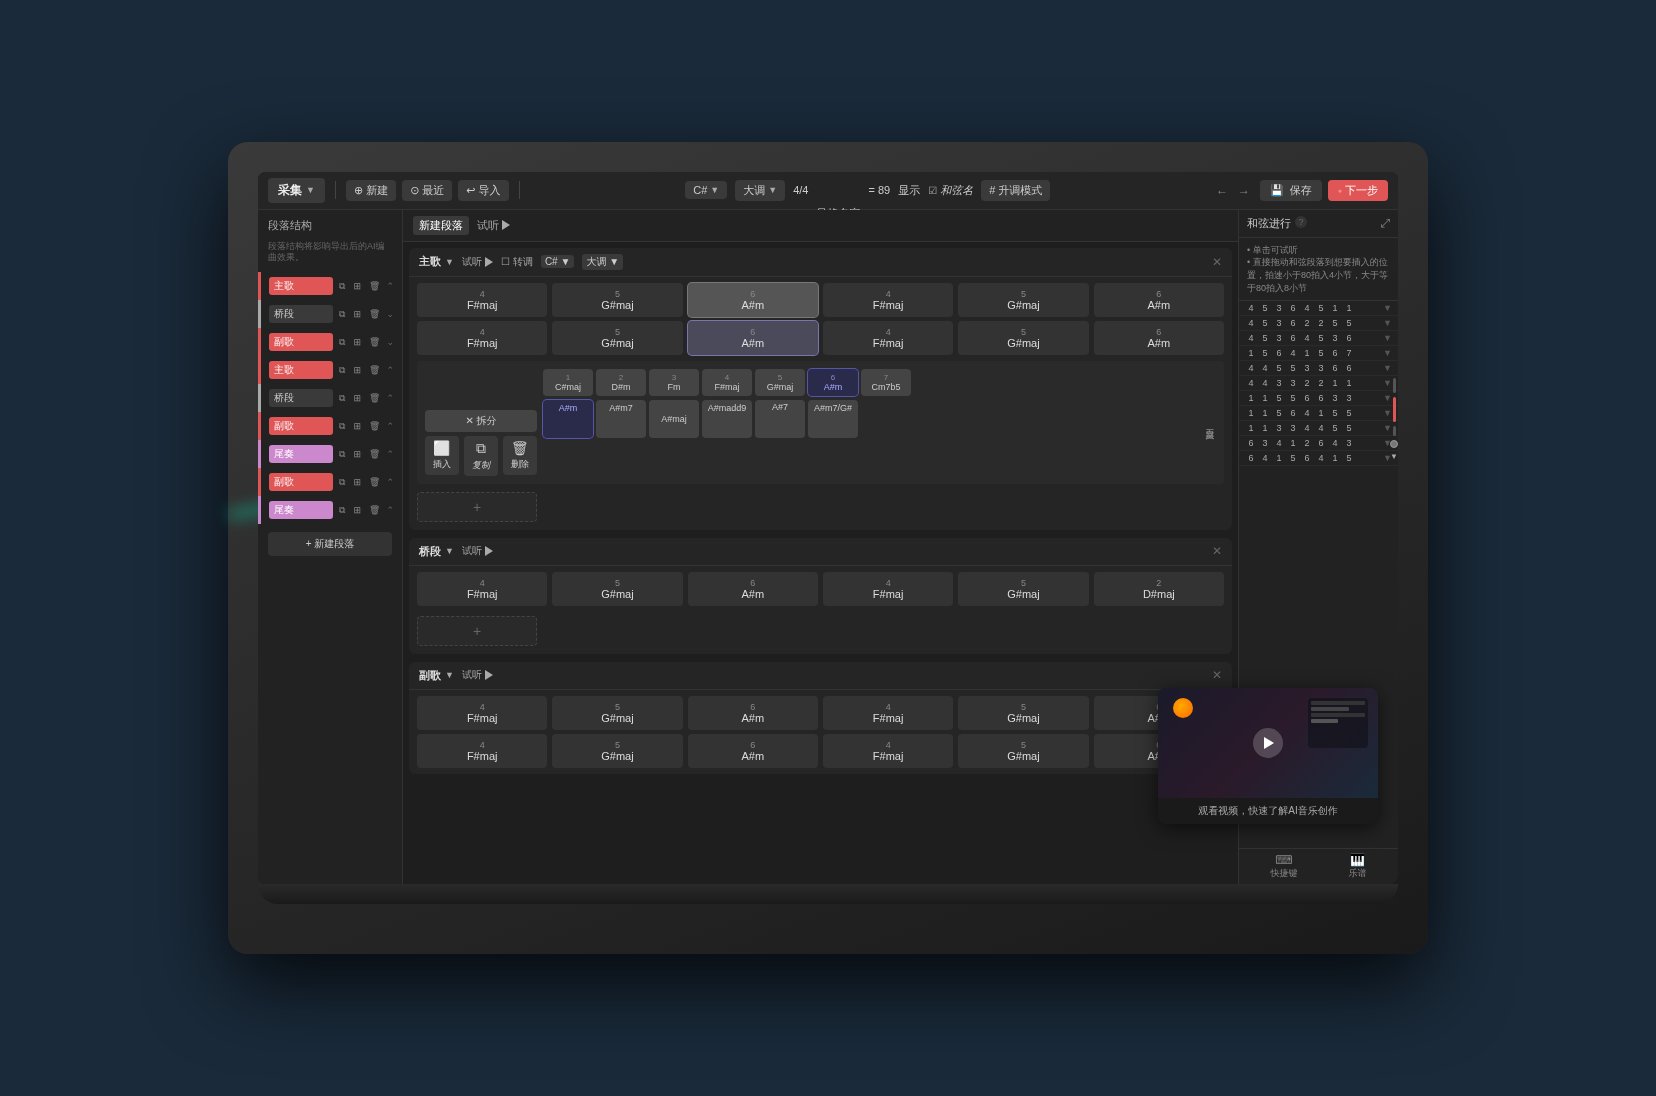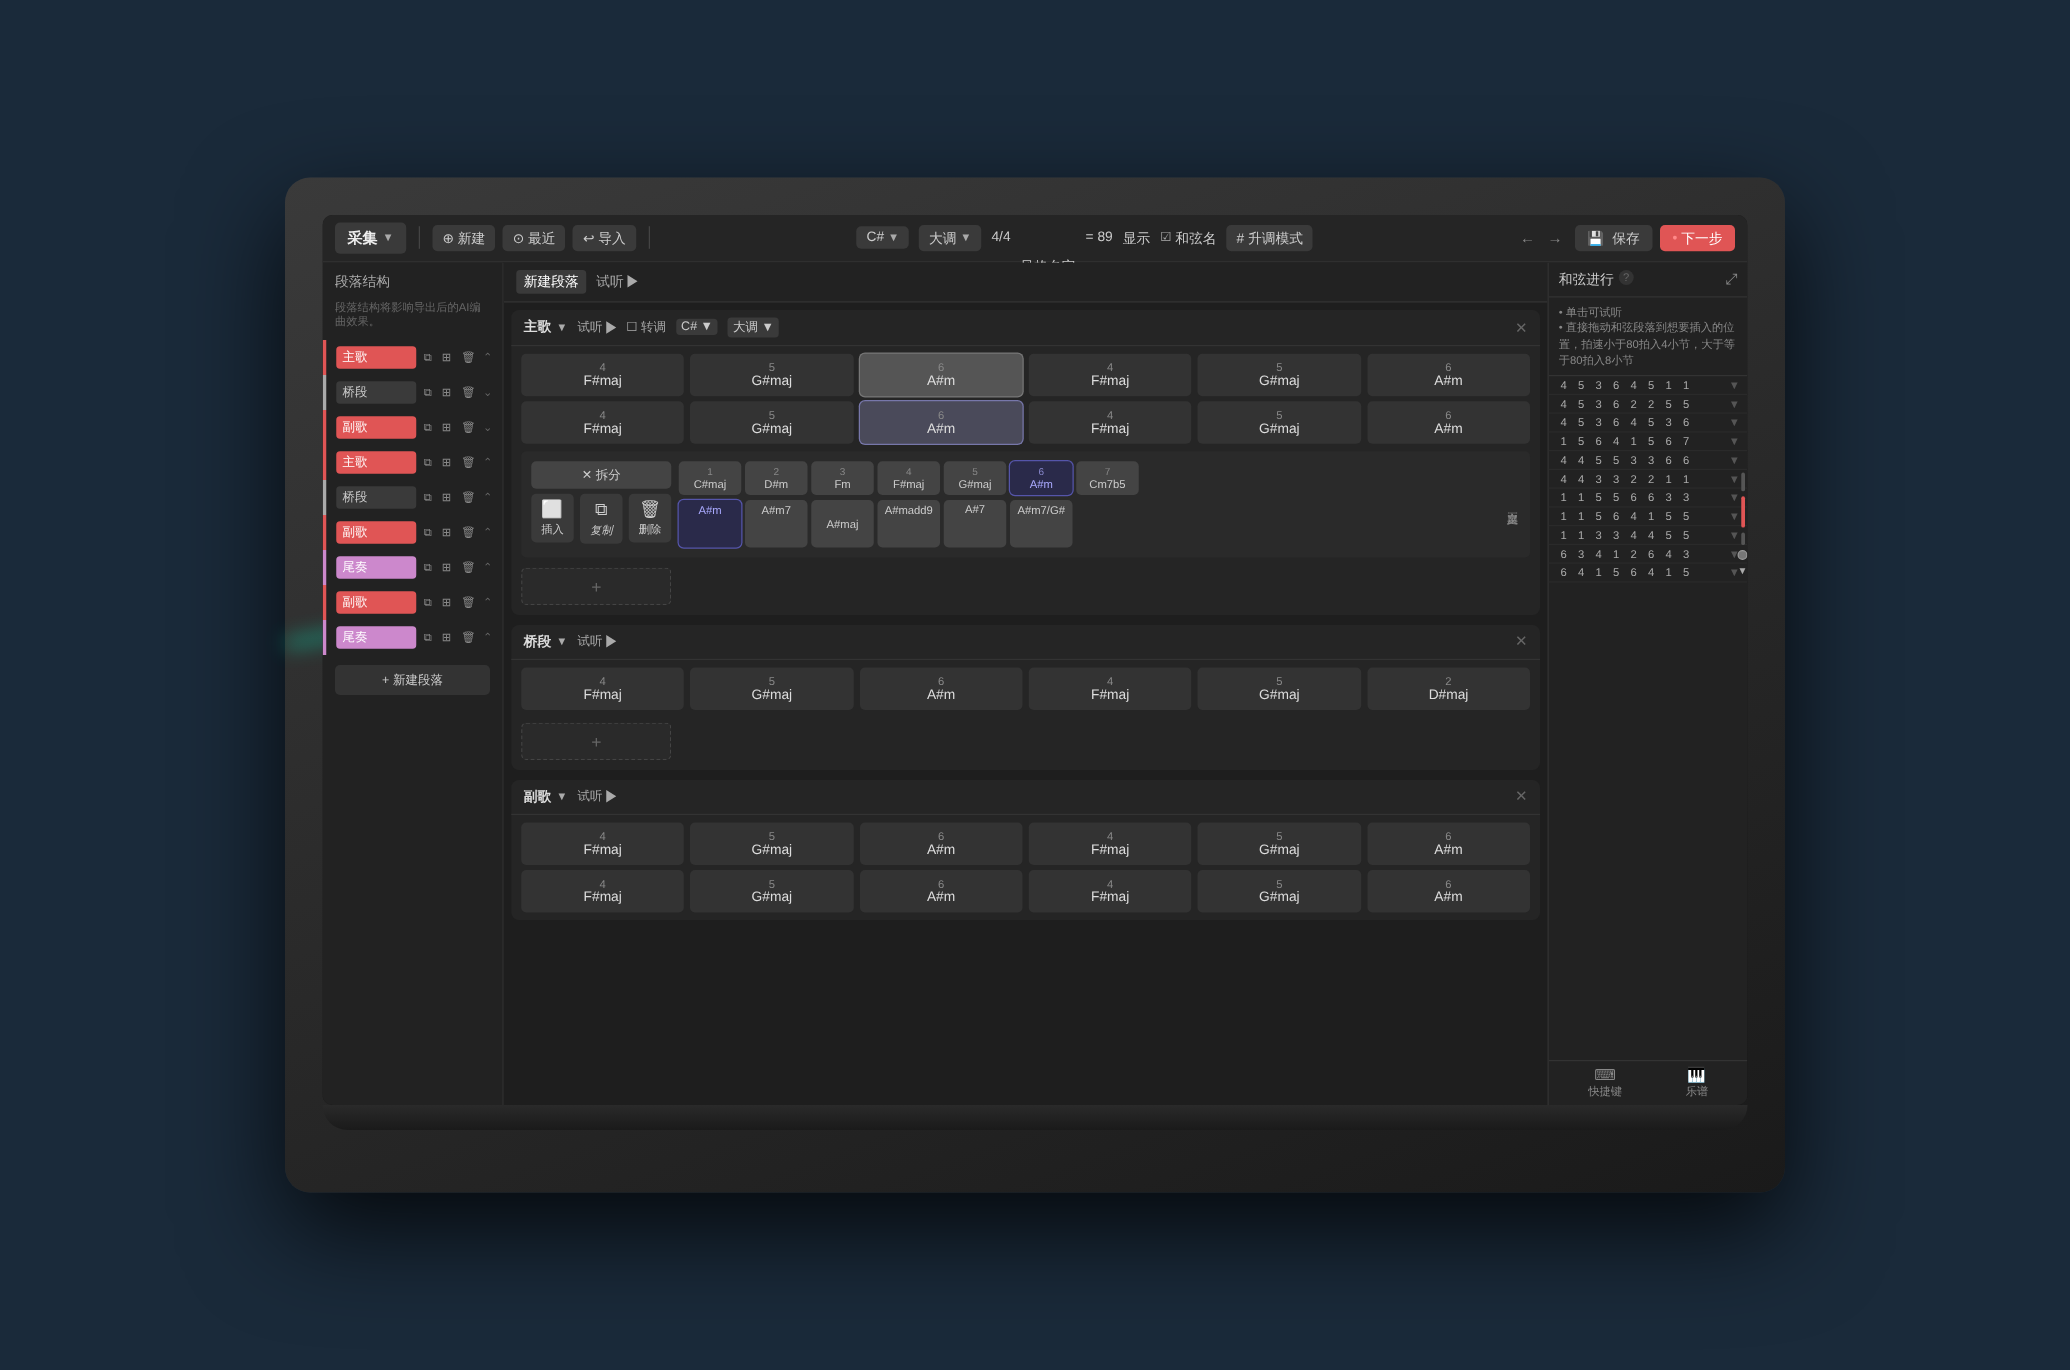--- a/index.html
+++ b/index.html
@@ -570,21 +570,21 @@
           <button class="topbar-btn">
             <span>大调</span>
             <span class="dropdown-arrow">▼</span>
           </button>
           <span style="color:#ccc;font-size:11px;">4/4</span>
           <span style="color:#ccc;font-size:11px;margin-top:47px;">风格名字</span>
           <span style="color:#ccc;font-size:11px;">= 89</span>
           <span style="color:#ccc;font-size:11px;">显示</span>
           <span style="display:flex;align-items:center;gap:3px;">
             <span style="font-size:10px;color:#aaa;">☑</span>
-            <span style="color:#ccc;font-size:11px;">和弦名</span>
+            <span style="color:#ccc;font-size:11px;font-style:italic;">和弦名</span>
           </span>
           <button class="topbar-btn">
             <span># 升调模式</span>
           </button>
         </div>
         <div class="undo-redo">
           <button class="undo-btn">←</button>
           <button class="redo-btn">→</button>
         </div>
         <div class="topbar-right">
@@ -762,21 +762,21 @@
                   </div>
                   <div class="chord-cell">
                     <span class="chord-num">6</span>
                     <span class="chord-name">A#m</span>
                   </div>
                 </div>
 
                 <div class="split-panel" style="position:relative;">
                   <div style="display:flex;gap:6px;align-items:flex-start;">
 
-                    <div style="display:flex;flex-direction:column;gap:4px;">
+                    <div style="display:flex;flex-direction:column;gap:4px;margin-top:41px;">
                       <button class="split-btn">
                         <span>✕ 拆分</span>
                       </button>
                       <div class="split-actions">
                         <div class="split-action-btn">
                           <span style="font-size:14px;">⬜</span>
                           <span style="font-size:9px;">插入</span>
                         </div>
                         <div class="split-action-btn">
                           <span style="font-size:14px;">⧉</span>
@@ -1099,15 +1099,31 @@
             <div style="width:3px;height:15px;background:#555;border-radius:2px;"></div>
             <div style="width:3px;height:25px;background:#e05555;border-radius:2px;"></div>
             <div style="width:3px;height:10px;background:#555;border-radius:2px;"></div>
             <div style="width:8px;height:8px;background:#777;border-radius:50%;border:1px solid #999;"></div>
             <div style="color:#aaa;font-size:8px;">▼</div>
           </div>
         </div>
       </div>
     </div>
 
+    <div class="video-popup">
+      <div class="video-thumbnail">
+        <div class="video-orange-ball"></div>
+
+        <div style="position:absolute;right:10px;top:10px;width:60px;height:50px;background:rgba(20,20,30,0.8);border-radius:4px;display:flex;flex-direction:column;gap:2px;padding:3px;">
+          <div style="width:100%;height:4px;background:#333;border-radius:1px;"></div>
+          <div style="width:70%;height:4px;background:#444;border-radius:1px;"></div>
+          <div style="width:100%;height:4px;background:#333;border-radius:1px;"></div>
+          <div style="width:50%;height:4px;background:#555;border-radius:1px;"></div>
+        </div>
+        <div class="video-play-btn">
+          <div class="video-play-tri"></div>
+        </div>
+      </div>
+      <div class="video-caption">观看视频，快速了解AI音乐创作</div>
+    </div>
   </div>
   <div class="laptop-base"></div>
 </div>
 
 </body></html>

